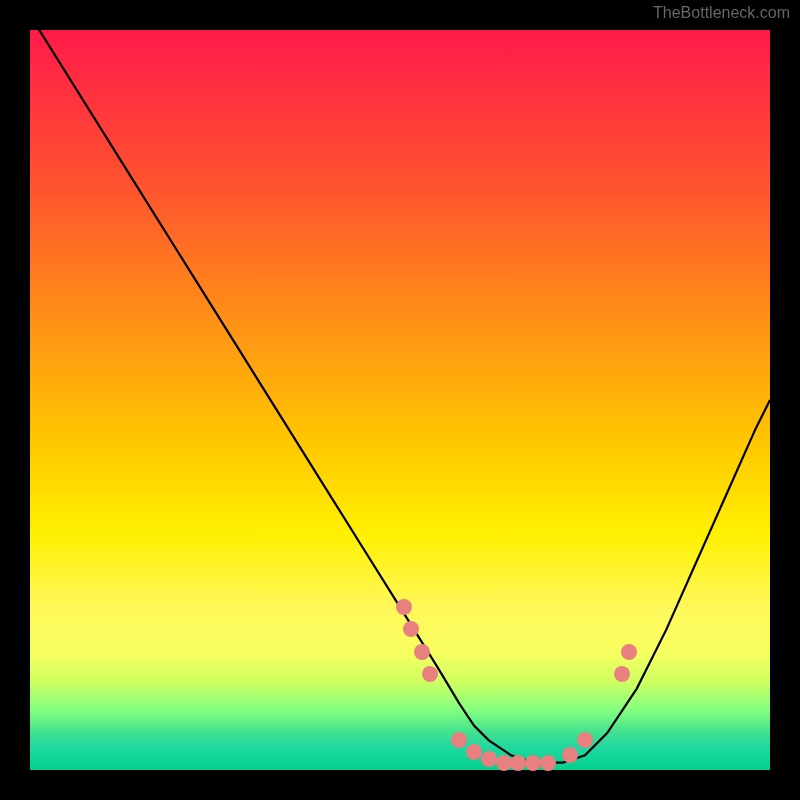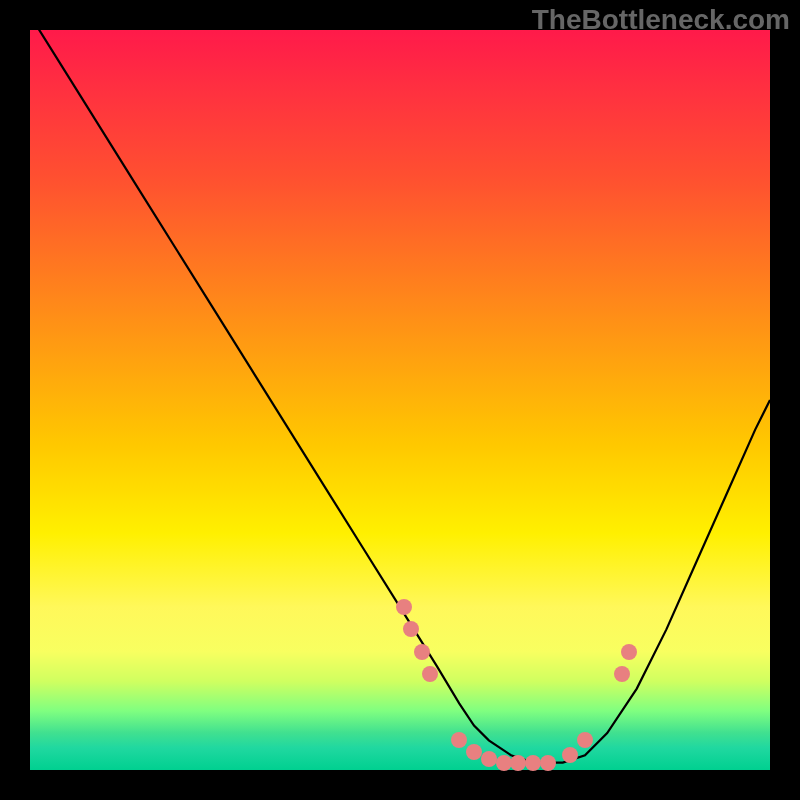--- a/index.html
+++ b/index.html
@@ -9,22 +9,22 @@
     background: #000;
     position: relative;
     font-family: Arial, sans-serif;
     overflow: hidden;
   }
   .watermark {
     position: absolute;
     top: 4px;
     right: 10px;
     color: #666;
-    font-size: 28px;
-    font-weight: bold;
+    font-size: 16px;
+    font-weight: normal;
     z-index: 10;
   }
   .plot-area {
     position: absolute;
     left: 30px;
     top: 30px;
     width: 740px;
     height: 740px;
     background: linear-gradient(to bottom,
       #ff1a4a 0%,

